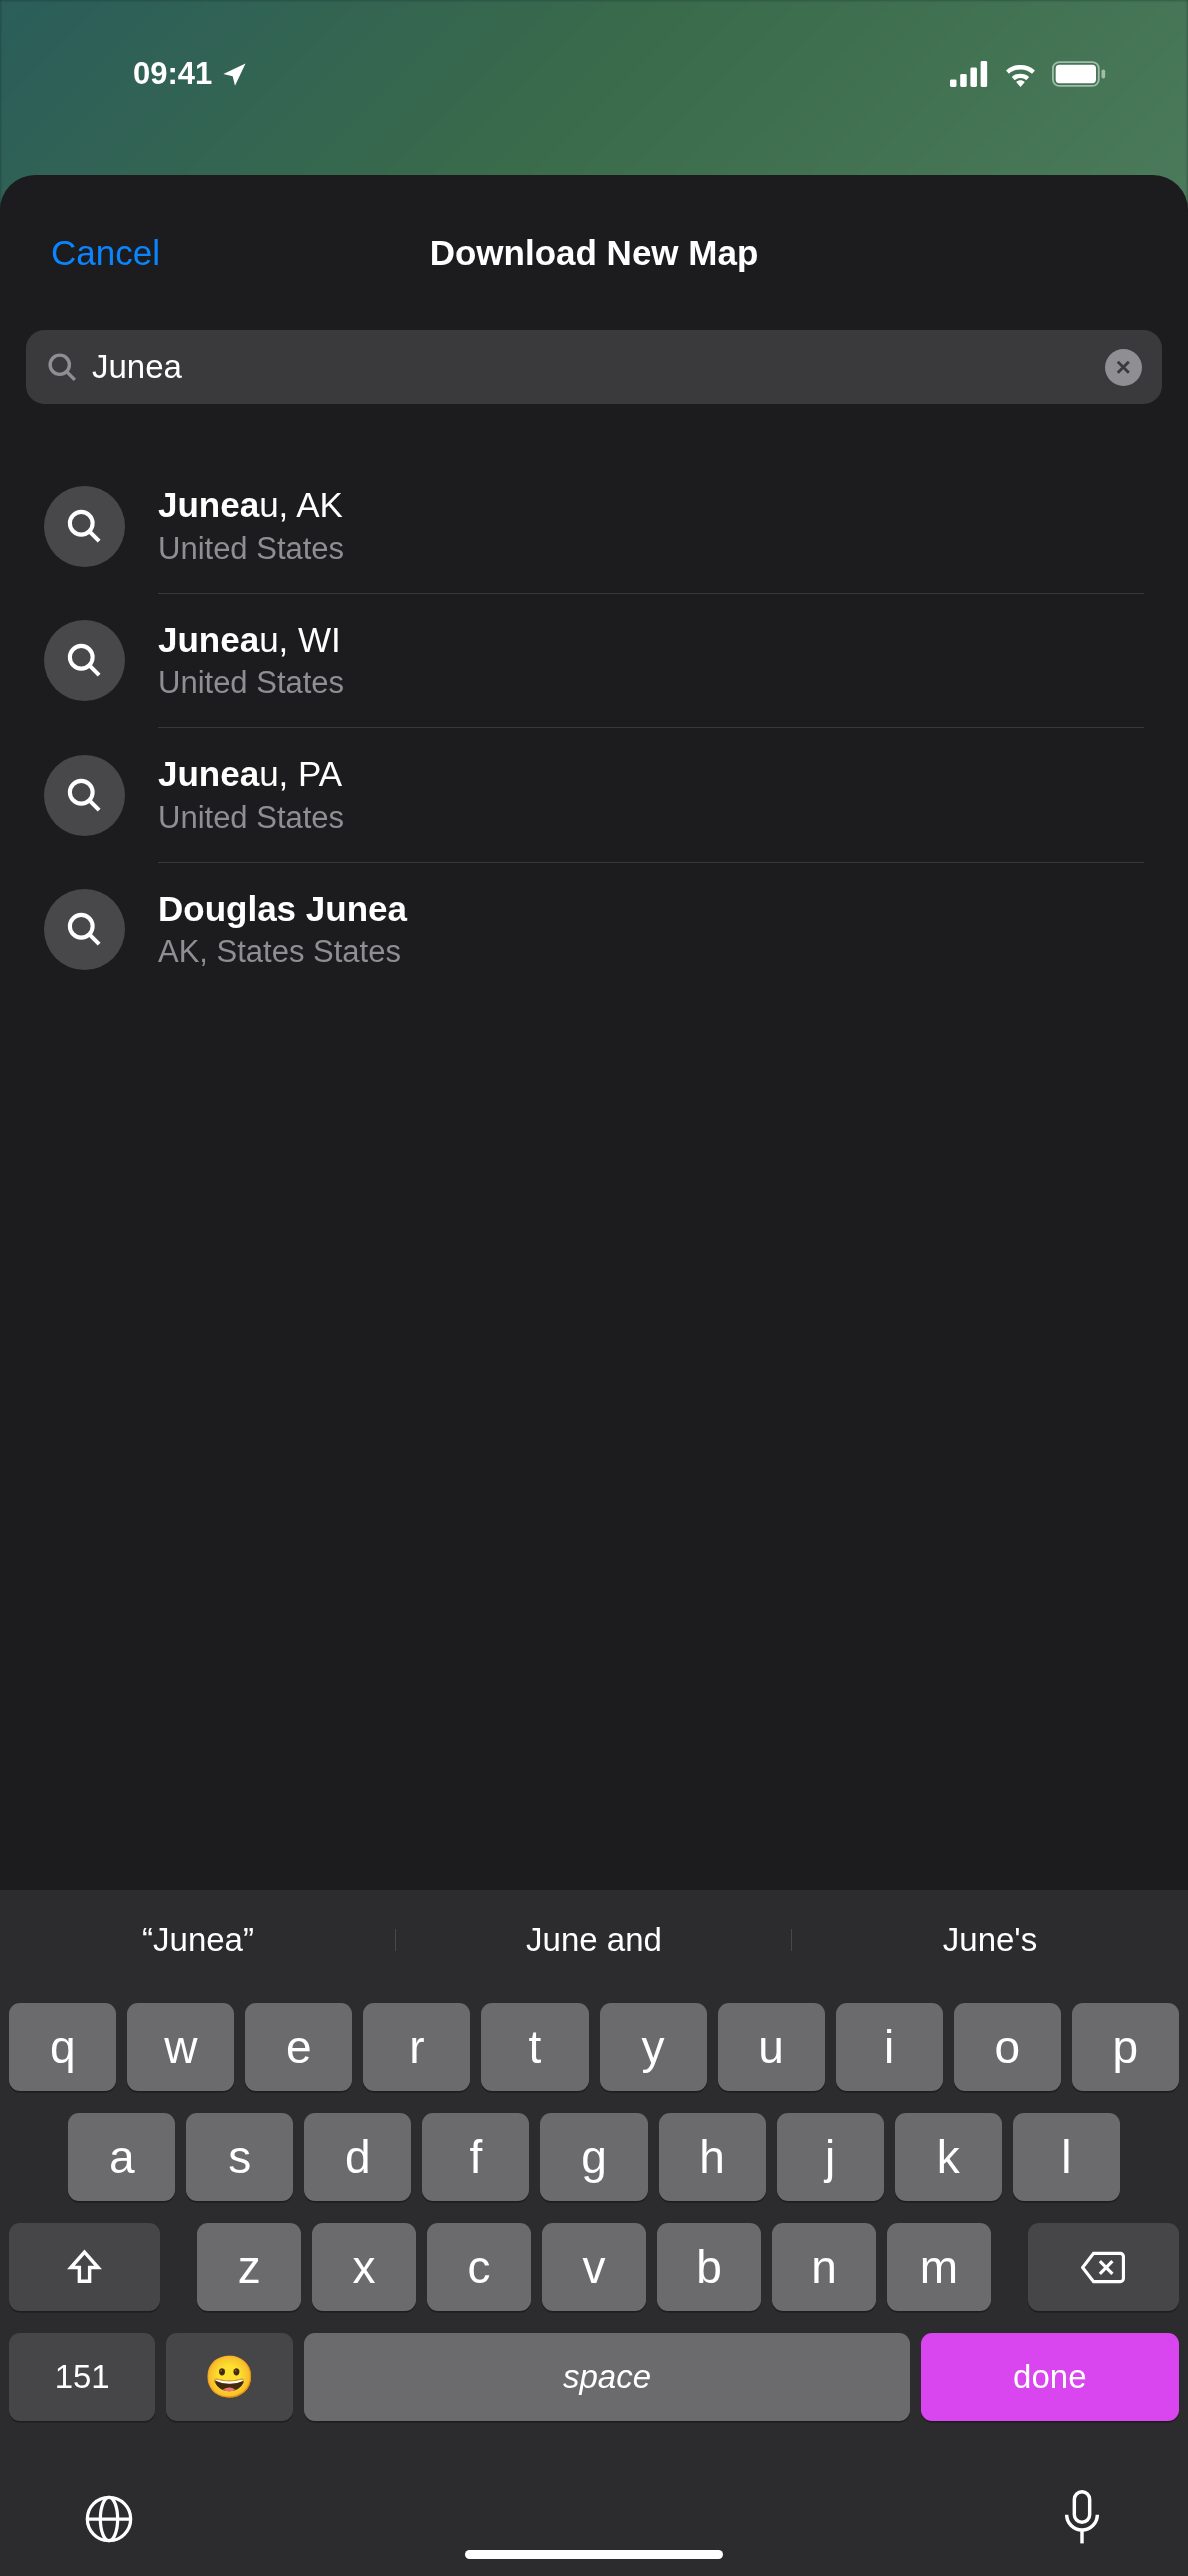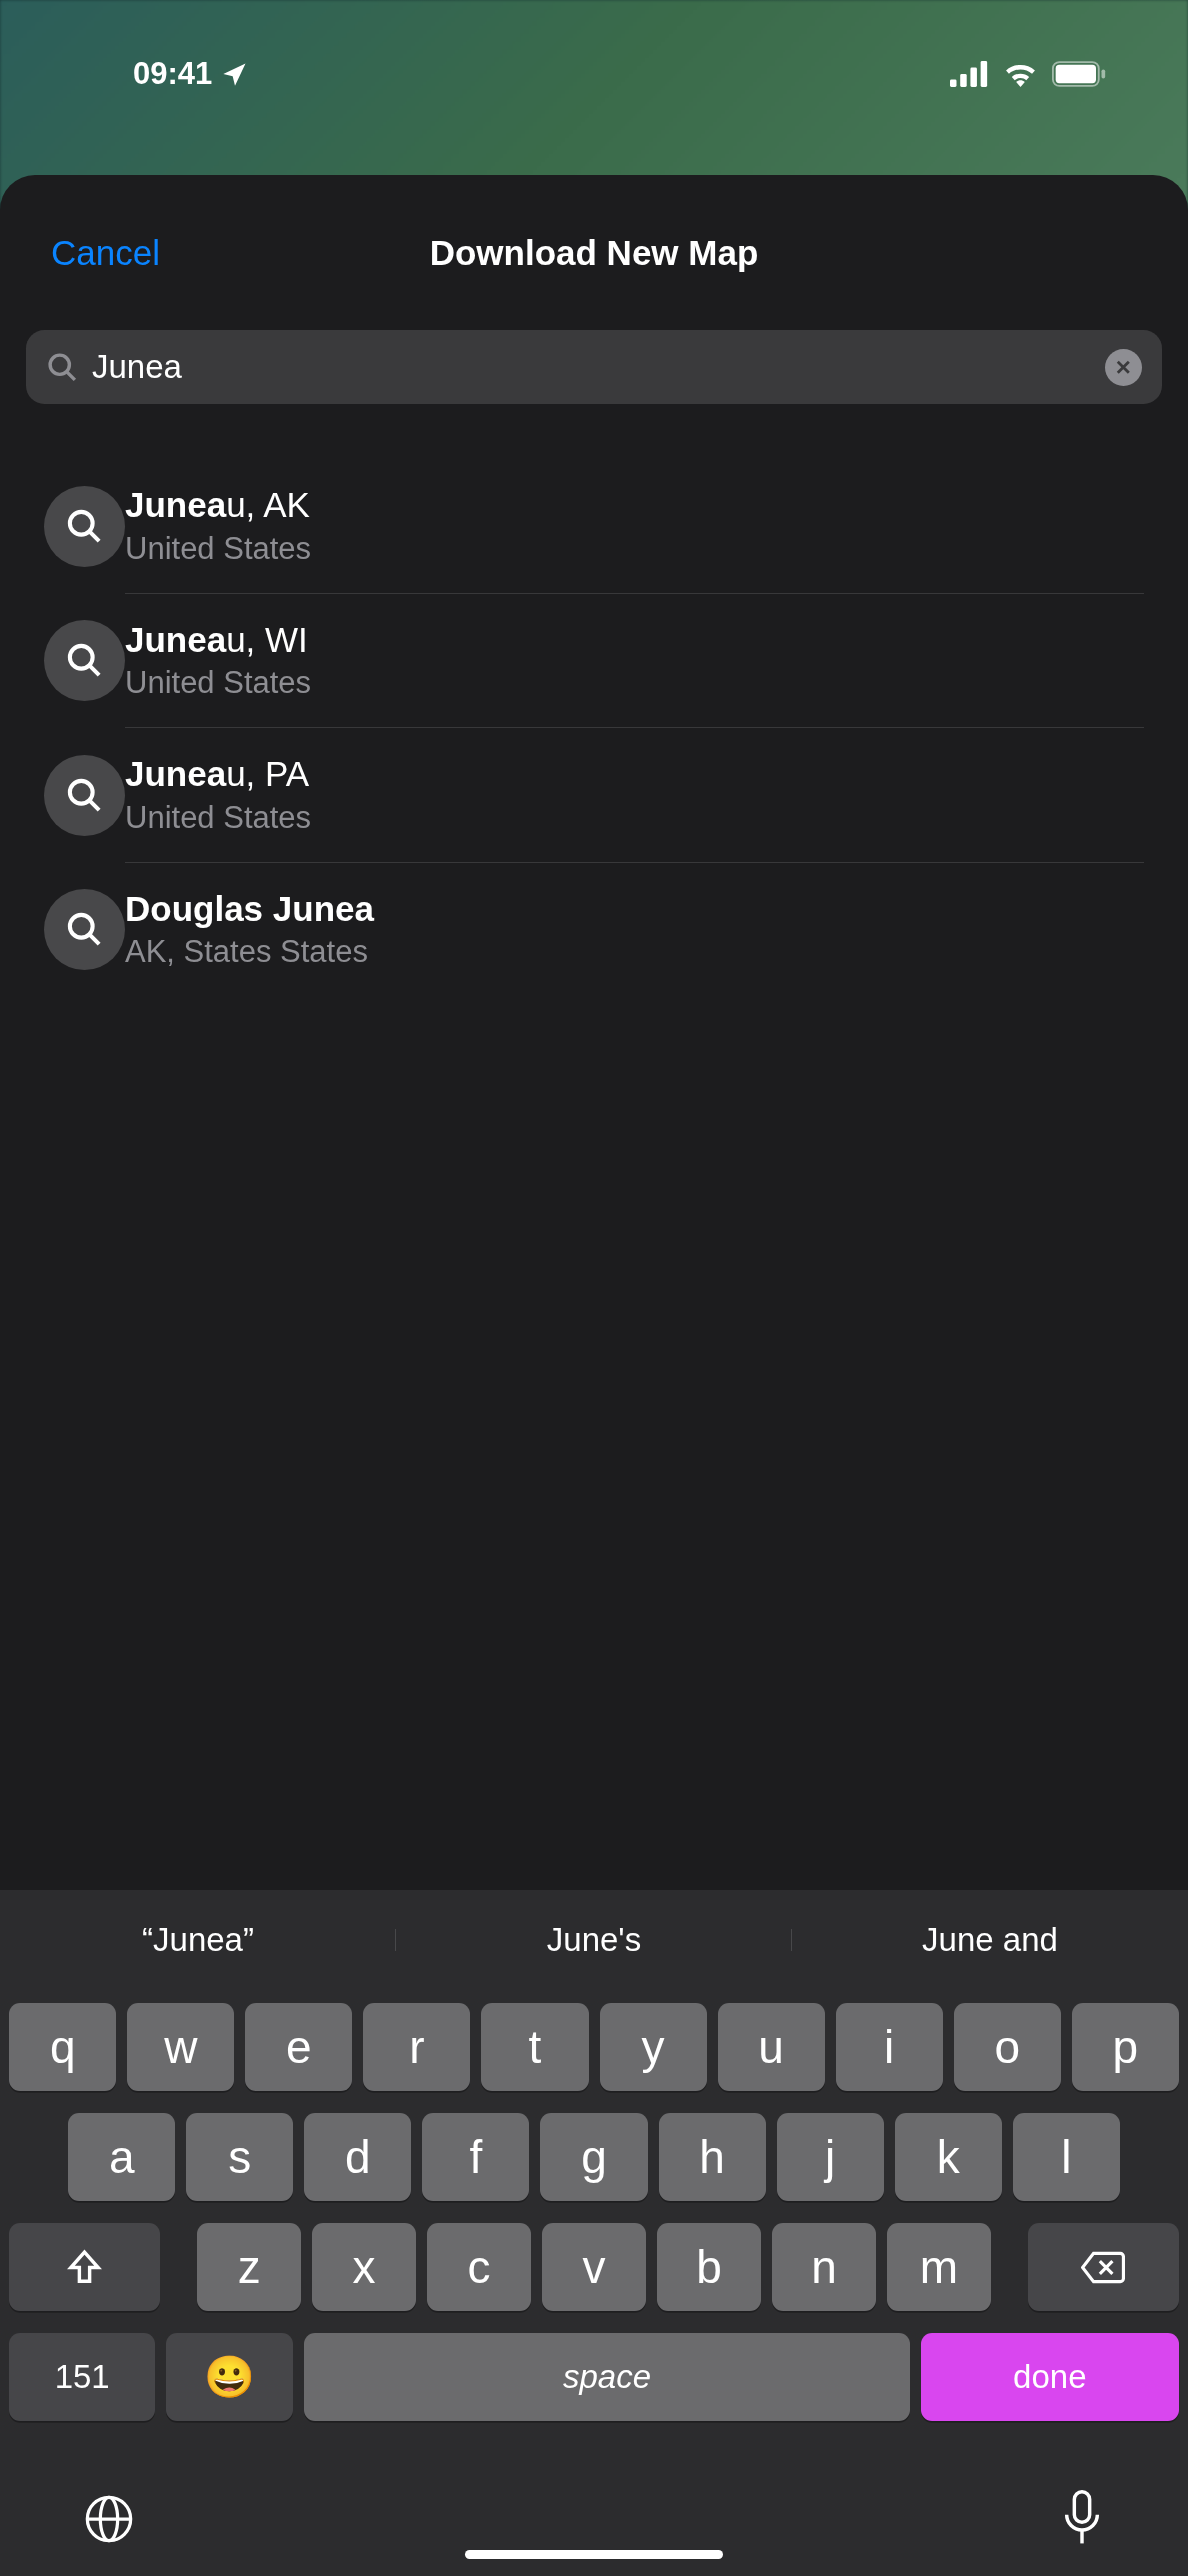--- a/index.html
+++ b/index.html
@@ -113,20 +113,21 @@
       font-weight: bold;
     }
     .results {
       margin-top: 55px;
       background: #1c1c1e;
     }
     .result-item {
       display: flex;
       align-items: center;
       padding: 26px 44px;
+      gap: 33px;
     }
     .result-item:not(:last-child) .result-text {
       border-bottom: 0.9px solid #38383a;
     }
     .result-icon {
       width: 81px;
       height: 81px;
       background: #48484a;
       border-radius: 50%;
       display: flex;
@@ -347,22 +348,22 @@
     <div class="result-text">
       <div class="result-title"><strong>Douglas Junea</strong></div>
       <div class="result-subtitle">AK, States States</div>
     </div>
       </div>
     </div>
 
   <div class="keyboard-area">
     <div class="suggestions" id="suggestions-container">
         <div class="suggestion">“Junea”</div>
+        <div class="suggestion">June and</div>
         <div class="suggestion">June's</div>
-        <div class="suggestion">June and</div>
       </div>
     <div class="keyboard">
       <div class="key-row" id="key-row-1">
           <div class="key">q</div>
           <div class="key">w</div>
           <div class="key">e</div>
           <div class="key">r</div>
           <div class="key">t</div>
           <div class="key">y</div>
           <div class="key">u</div>

